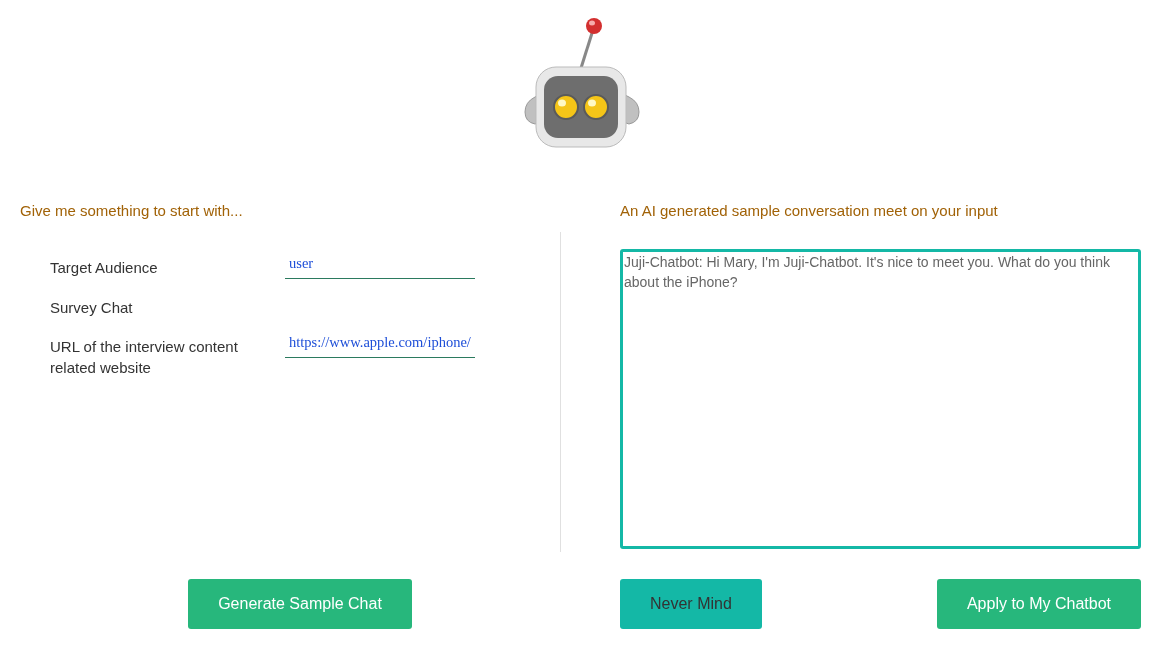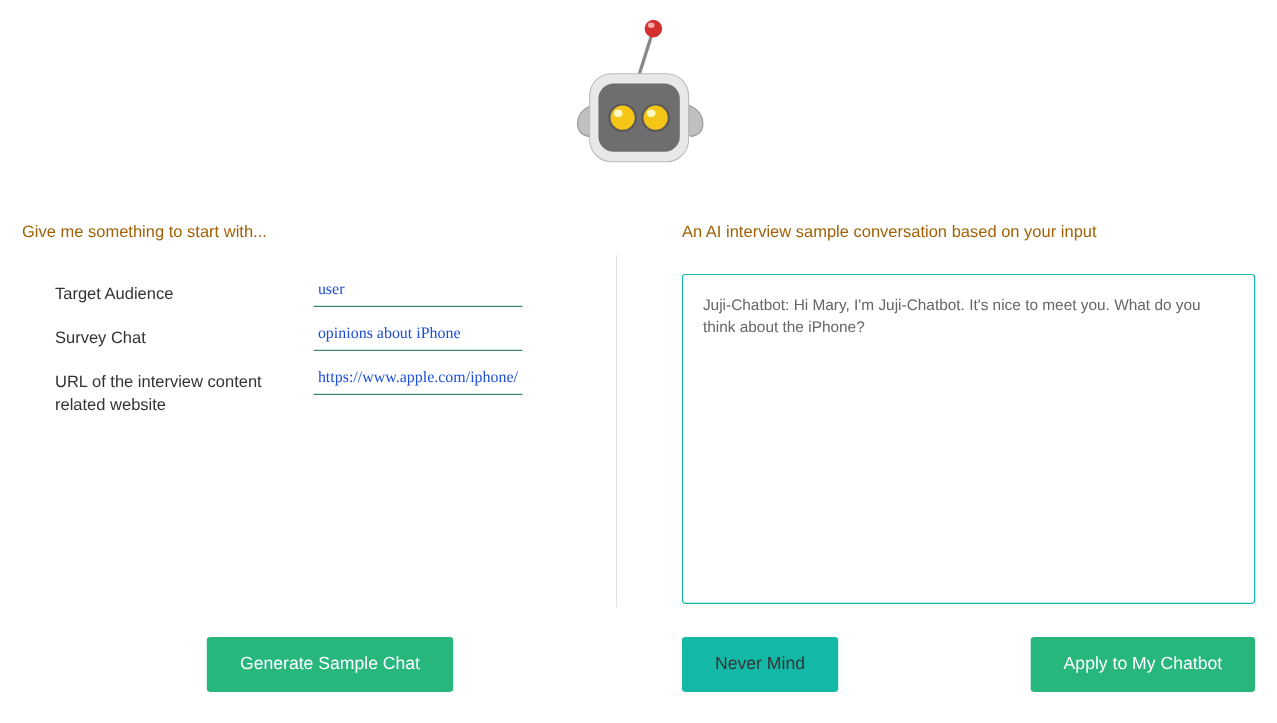--- a/index.html
+++ b/index.html
@@ -67,23 +67,23 @@
       border: none;
       border-bottom: 1px solid #2b7a5e;
       padding: 6px 4px;
       font-size: 14.5px;
       color: #1d4ed8;
       background: transparent;
       outline: none;
       font-family: Liberation Serif, serif;
     }
     .conversation-box {
-      border: 1px solid #14b8a6;
+      border: 3px solid #14b8a6;
       border-radius: 3px;
-      padding: 18px;
+      padding: 1px;
       min-height: 300px;
       margin-top: 0px;
     }
     .conversation-text {
       font-size: 14px;
       color: #666;
       line-height: 1.4;
     }
     .button-row {
       display: flex;
@@ -152,32 +152,31 @@
   <div class="left-panel">
     <div class="section-title">Give me something to start with...</div>
 
     <div class="form-row">
       <div class="form-label">Target Audience</div>
       <input type="text" class="form-input" value="user" style="">
     </div>
 
     <div class="form-row">
       <div class="form-label">Survey Chat</div>
-      <input type="text" class="form-input" value="opinions about iPhone" style="">
     </div>
 
     <div class="form-row">
       <div class="form-label">URL of the interview content related website</div>
       <input type="text" class="form-input" value="https://www.apple.com/iphone/" style="">
     </div>
 
   </div>
 
   <div class="right-panel">
-    <div class="section-title">An AI interview sample conversation based on your input</div>
+    <div class="section-title">An AI generated sample conversation meet on your input</div>
     <div class="conversation-box">
       <div class="conversation-text">Juji-Chatbot: Hi Mary, I'm Juji-Chatbot. It's nice to meet you. What do you think about the iPhone?</div>
     </div>
   </div>
 </div>
 
 <div class="button-row">
   <div class="btn-left-wrap">
     <button class="btn btn-green">Generate Sample Chat</button>
   </div>

